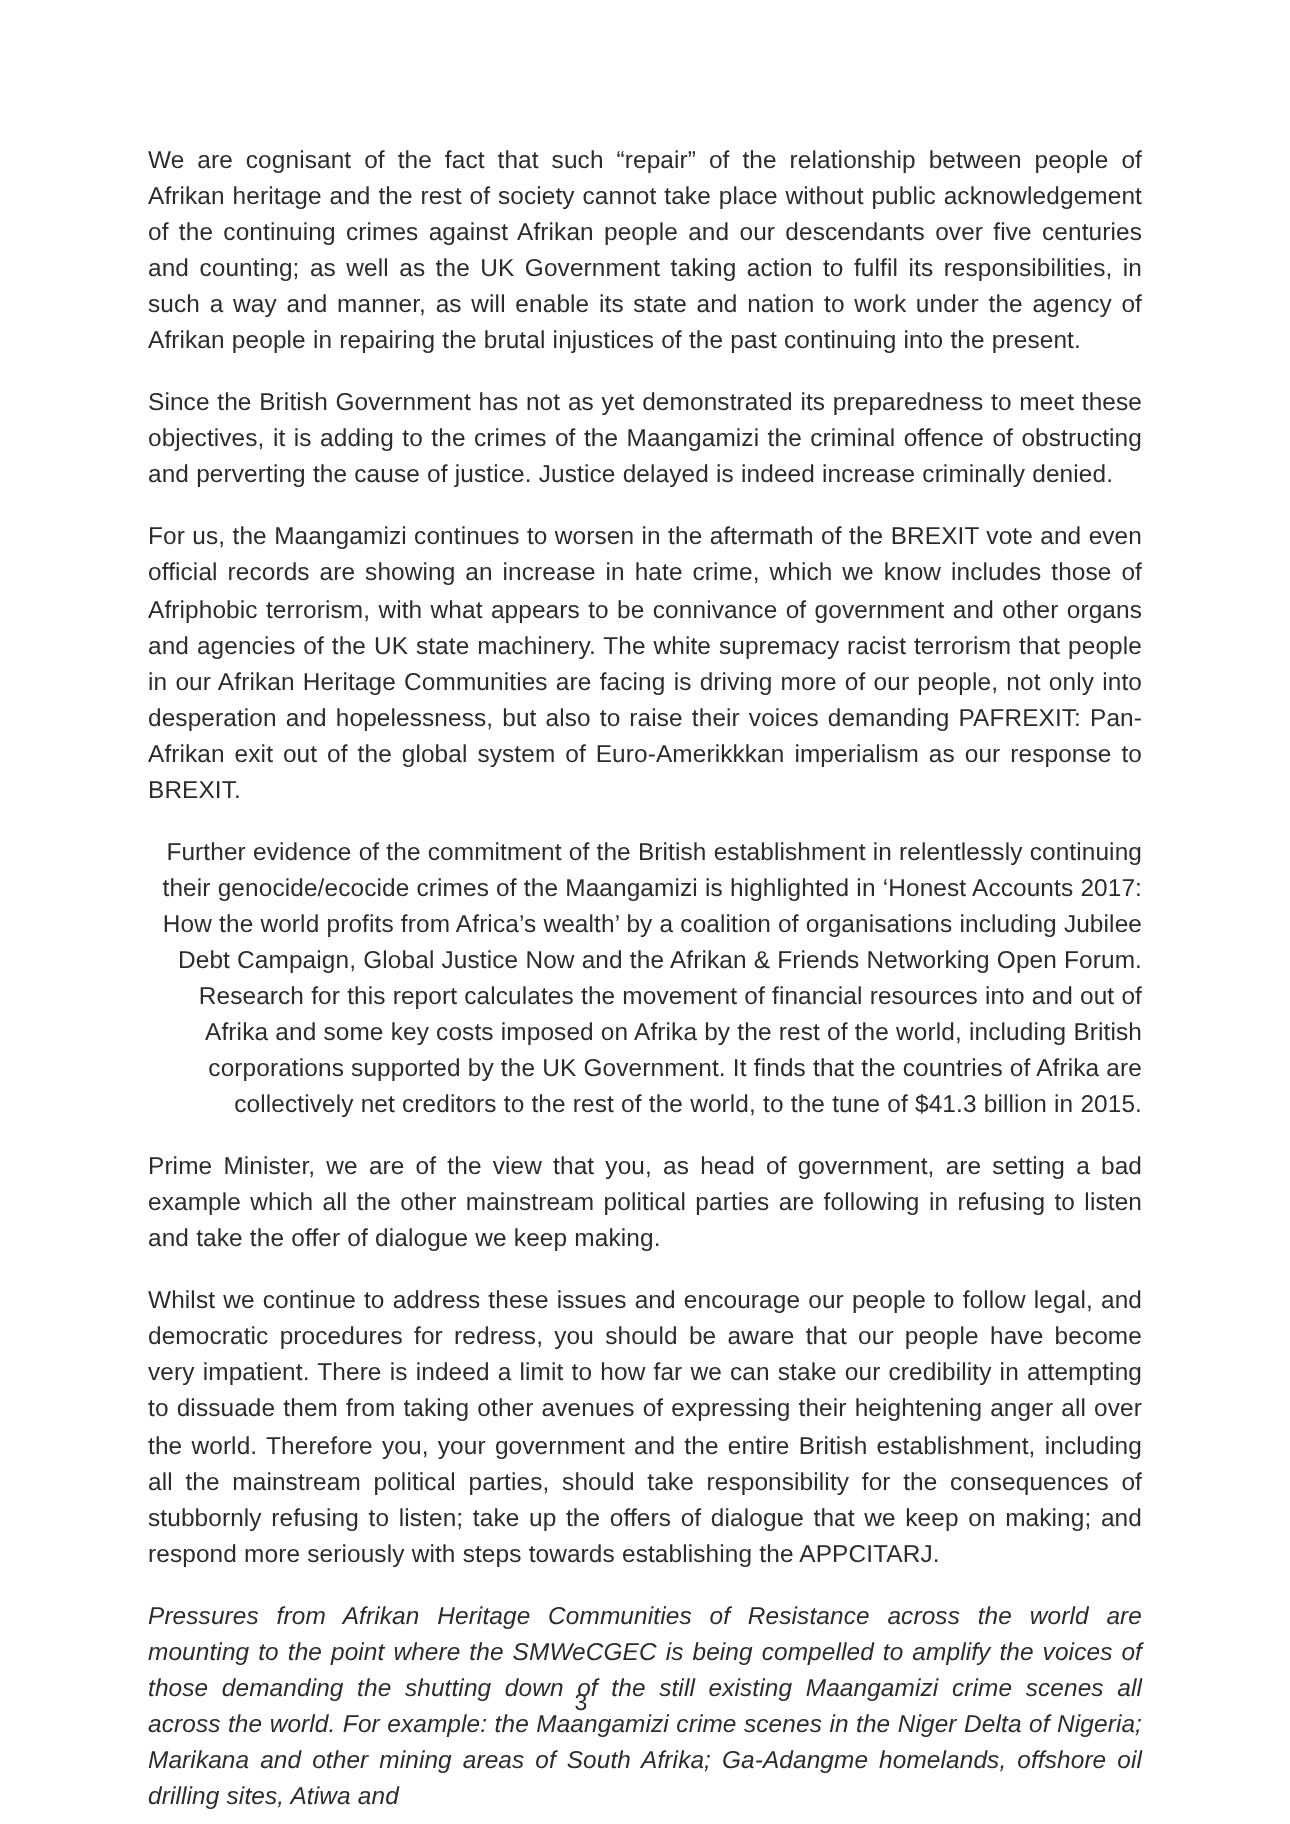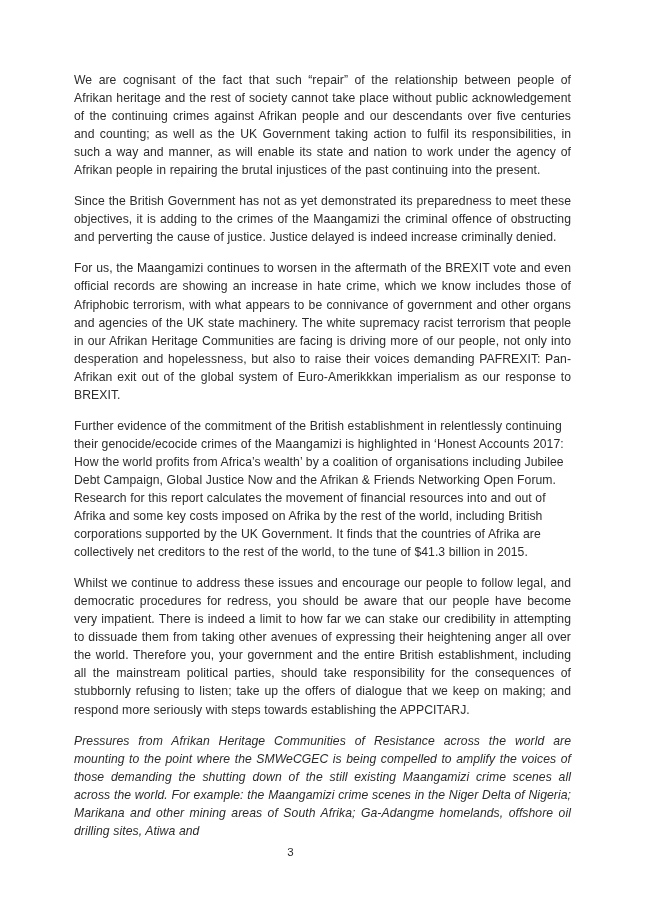--- a/index.html
+++ b/index.html
@@ -34,21 +34,21 @@
     margin: 0 0 13px 0;
     font-size: 12.2px;
     line-height: 18.05px;
     text-align: justify;
     text-justify: inter-word;
     letter-spacing: 0.005em;
     word-spacing: 0.01em;
     -webkit-font-smoothing: antialiased;
   }
   .para.ragged {
-    text-align: left;
+    text-align: right;
   }
   .para:last-child {
     margin-bottom: 0;
     font-style: italic;
   }
   .page-number {
     position: absolute;
     left: 0;
     right: 0;
     top: 845px;
@@ -66,20 +66,21 @@
   <div class="text-column">
 
     <p class="para">We are cognisant of the fact that such “repair” of the relationship between people of Afrikan heritage and the rest of society cannot take place without public acknowledgement of the continuing crimes against Afrikan people and our descendants over five centuries and counting; as well as the UK Government taking action to fulfil its responsibilities, in such a way and manner, as will enable its state and nation to work under the agency of Afrikan people in repairing the brutal injustices of the past continuing into the present.</p>
 
     <p class="para">Since the British Government has not as yet demonstrated its preparedness to meet these objectives, it is adding to the crimes of the Maangamizi the criminal offence of obstructing and perverting the cause of justice. Justice delayed is indeed increase criminally denied.</p>
 
     <p class="para">For us, the Maangamizi continues to worsen in the aftermath of the BREXIT vote and even official records are showing an increase in hate crime, which we know includes those of Afriphobic terrorism, with what appears to be connivance of government and other organs and agencies of the UK state machinery. The white supremacy racist terrorism that people in our Afrikan Heritage Communities are facing is driving more of our people, not only into desperation and hopelessness, but also to raise their voices demanding PAFREXIT: Pan-Afrikan exit out of the global system of Euro-Amerikkkan imperialism as our response to BREXIT.</p>
 
     <p class="para ragged">Further evidence of the commitment of the British establishment in relentlessly continuing their genocide/ecocide crimes of the Maangamizi is highlighted in ‘Honest Accounts 2017: How the world profits from Africa’s wealth’ by a coalition of organisations including Jubilee Debt Campaign, Global Justice Now and the Afrikan &amp; Friends Networking Open Forum. Research for this report calculates the movement of financial resources into and out of Afrika and some key costs imposed on Afrika by the rest of the world, including British corporations supported by the UK Government. It finds that the countries of Afrika are collectively net creditors to the rest of the world, to the tune of $41.3 billion in 2015.</p>
 
+    <p class="para">Prime Minister, we are of the view that you, as head of government, are setting a bad example which all the other mainstream political parties are following in refusing to listen and take the offer of dialogue we keep making.</p>
 
     <p class="para">Whilst we continue to address these issues and encourage our people to follow legal, and democratic procedures for redress, you should be aware that our people have become very impatient. There is indeed a limit to how far we can stake our credibility in attempting to dissuade them from taking other avenues of expressing their heightening anger all over the world. Therefore you, your government and the entire British establishment, including all the mainstream political parties, should take responsibility for the consequences of stubbornly refusing to listen; take up the offers of dialogue that we keep on making; and respond more seriously with steps towards establishing the APPCITARJ.</p>
 
     <p class="para">Pressures from Afrikan Heritage Communities of Resistance across the world are mounting to the point where the SMWeCGEC is being compelled to amplify the voices of those demanding the shutting down of the still existing Maangamizi crime scenes all across the world. For example: the Maangamizi crime scenes in the Niger Delta of Nigeria; Marikana and other mining areas of South Afrika; Ga-Adangme homelands, offshore oil drilling sites, Atiwa and</p>
 
   </div>
 
   <div class="page-number">3</div>
 
 </div>

